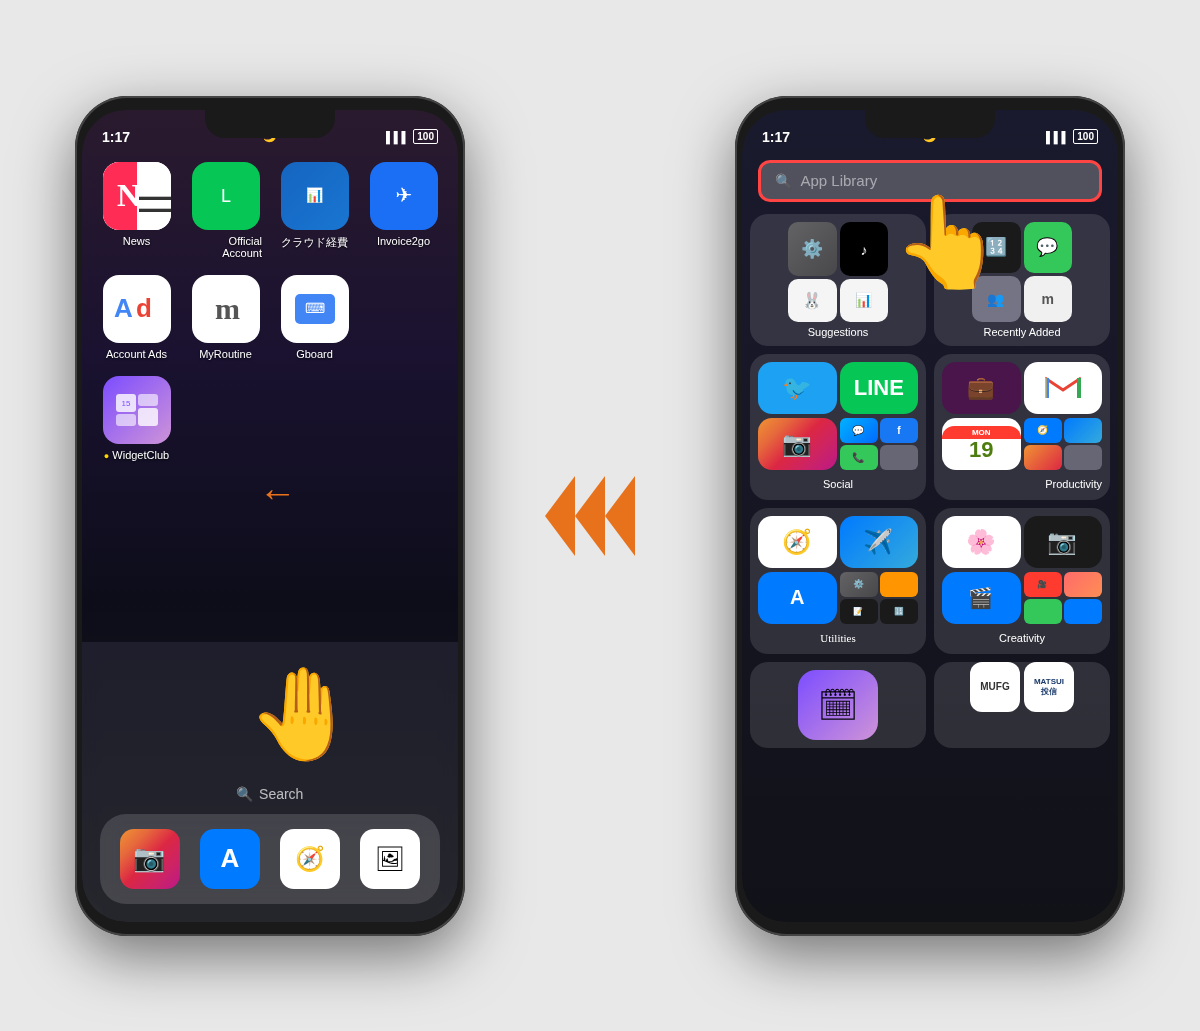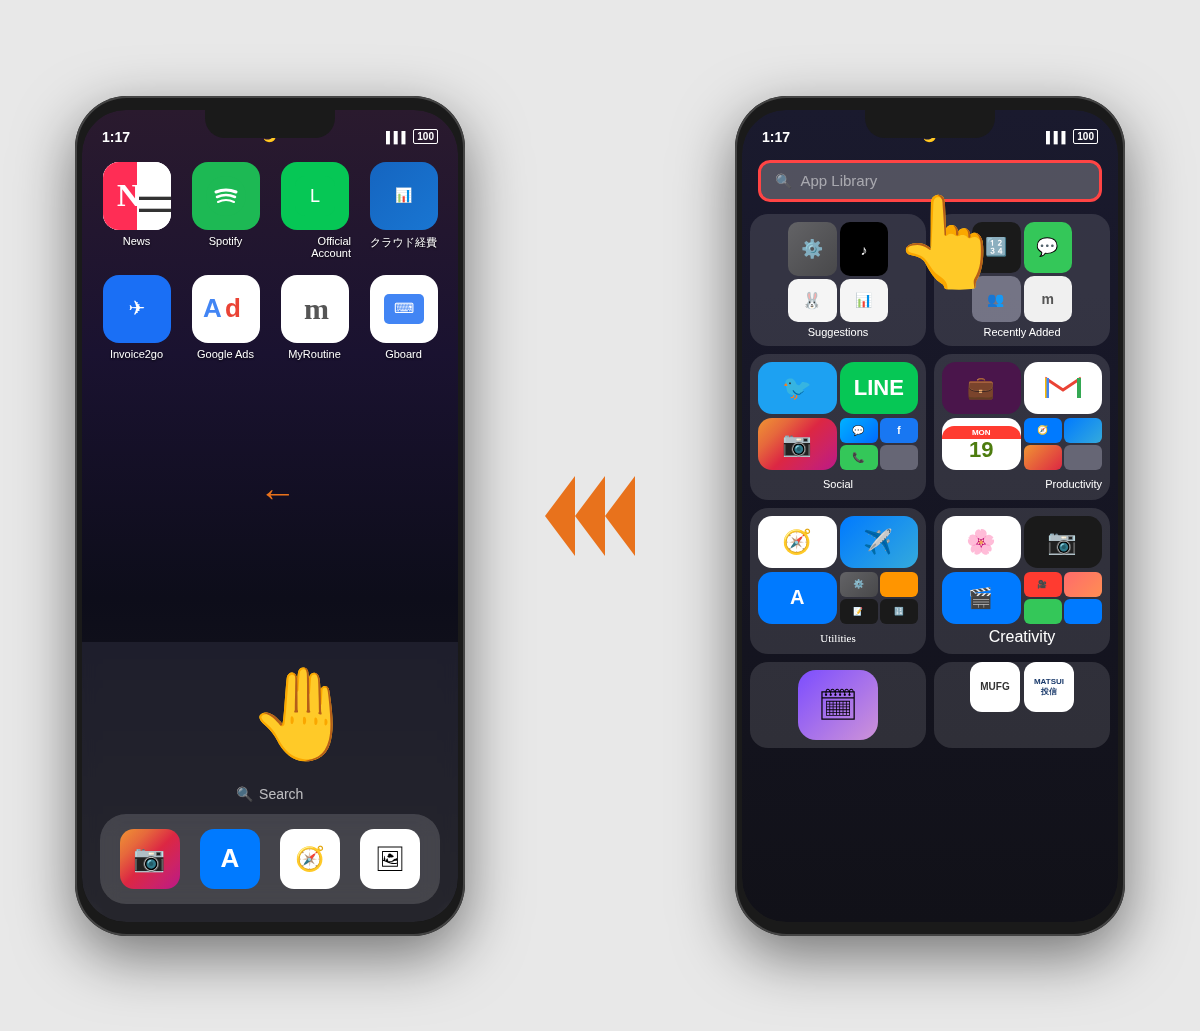--- a/index.html
+++ b/index.html
@@ -229,31 +229,20 @@
                   <rect width="68" height="68" fill="white"></rect>
                   <rect x="0" y="0" width="34" height="68" fill="#ff2d55"></rect>
                   <text x="14" y="44" font-size="32" font-weight="900" fill="white" font-family="Georgia,serif">N</text>
                   <text x="36" y="38" font-size="11" fill="#333" font-family="Arial">▬▬▬</text>
                   <text x="36" y="50" font-size="11" fill="#333" font-family="Arial">▬▬▬</text>
                 </svg>
               </div>
               <span class="app-label">News</span>
             </div>
 
-            <div class="app-item">
-              <div class="app-icon bg-spotify">
-                <svg width="40" height="40" viewBox="0 0 40 40">
-                  <circle cx="20" cy="20" r="20" fill="#1DB954"></circle>
-                  <path d="M10 16 Q20 12 30 16" stroke="white" stroke-width="3" fill="none" stroke-linecap="round"></path>
-                  <path d="M11 21 Q20 17 29 21" stroke="white" stroke-width="2.5" fill="none" stroke-linecap="round"></path>
-                  <path d="M12 26 Q20 22 28 26" stroke="white" stroke-width="2" fill="none" stroke-linecap="round"></path>
-                </svg>
-              </div>
-              <span class="app-label">Spotify</span>
-            </div>
 
             <div class="app-item">
               <div class="app-icon" style="background:#06C755;">
                 <svg width="40" height="40" viewBox="0 0 40 40">
                   <rect width="40" height="40" rx="10" fill="#06C755"></rect>
                   <text x="20" y="26" font-size="18" text-anchor="middle" fill="white">L</text>
                 </svg>
               </div>
               <span class="app-label">Official Account</span>
             </div>
@@ -276,21 +265,21 @@
               <span class="app-label">Invoice2go</span>
             </div>
 
             <div class="app-item">
               <div class="app-icon bg-white">
                 <svg width="50" height="40" viewBox="0 0 50 40">
                   <text x="2" y="28" font-size="26" font-weight="700" fill="#4285F4" font-family="Arial">A</text>
                   <text x="24" y="28" font-size="26" font-weight="700" fill="#EA4335" font-family="Arial">d</text>
                 </svg>
               </div>
-              <span class="app-label">Google Ads</span>
+              <span class="app-label">Account Ads</span>
             </div>
 
             <div class="app-item">
               <div class="app-icon bg-white">
                 <svg width="50" height="40" viewBox="0 0 50 40">
                   <text x="14" y="30" font-size="30" font-weight="900" fill="#555" font-family="Georgia">m</text>
                 </svg>
               </div>
               <span class="app-label">MyRoutine</span>
             </div>
@@ -298,20 +287,34 @@
             <div class="app-item">
               <div class="app-icon bg-white">
                 <svg width="50" height="40" viewBox="0 0 50 40">
                   <rect x="5" y="5" width="40" height="30" rx="5" fill="#4285F4"></rect>
                   <text x="25" y="24" font-size="14" text-anchor="middle" fill="white" font-family="Arial">⌨</text>
                 </svg>
               </div>
               <span class="app-label">Gboard</span>
             </div>
 
+            <div class="app-item" style="grid-column:1;">
+              <div class="app-icon" style="background:linear-gradient(135deg,#7c4dff,#ce93d8);">
+                <svg width="50" height="40" viewBox="0 0 50 40">
+                  <rect x="4" y="4" width="20" height="18" rx="3" fill="white" opacity="0.8"></rect>
+                  <rect x="4" y="24" width="20" height="12" rx="3" fill="white" opacity="0.6"></rect>
+                  <rect x="26" y="4" width="20" height="12" rx="3" fill="white" opacity="0.6"></rect>
+                  <rect x="26" y="18" width="20" height="18" rx="3" fill="white" opacity="0.8"></rect>
+                  <text x="14" y="16" font-size="8" text-anchor="middle" fill="#7c4dff">15</text>
+                </svg>
+              </div>
+              <span class="app-label">
+                <span style="color:#FFD700;font-size:9px;">●</span> WidgetClub
+              </span>
+            </div>
           </div>
 
           <div style="position:absolute; top:44%; left:52%; transform:translateX(-50%); font-size:38px; color:#e8721c; z-index:5;">←</div>
 
           <div style="position:absolute; bottom:155px; left:44%; font-size:90px; z-index:10; transform:scaleX(1);">🤚</div>
 
           <div style="position:absolute;bottom:0;left:0;right:0;height:280px;background:rgba(60,60,80,0.35);backdrop-filter:blur(8px);border-radius:0 0 44px 44px;"></div>
 
           <div class="search-bar">
             <span>🔍</span>
@@ -482,21 +485,21 @@
                 <div style="display:grid;grid-template-columns:1fr 1fr;gap:3px;">
                   <div style="background:#007AFF;border-radius:14px;height:52px;display:flex;align-items:center;justify-content:center;font-size:20px;">🎬</div>
                   <div style="display:grid;grid-template-columns:1fr 1fr;grid-template-rows:1fr 1fr;gap:2px;">
                     <div style="background:#FF3B30;border-radius:6px;font-size:8px;display:flex;align-items:center;justify-content:center;">🎥</div>
                     <div style="background:linear-gradient(135deg,#FF6B6B,#FF8E53);border-radius:6px;"></div>
                     <div style="background:#34C759;border-radius:6px;"></div>
                     <div style="background:#007AFF;border-radius:6px;"></div>
                   </div>
                 </div>
                 <div style="text-align:center;margin-top:4px;">
-                  <span style="color:white;font-size:16px;">Creativity</span>
+                  <span style="color:white;font-size:11px;">Creativity</span>
                 </div>
               </div>
             </div>
 
             <div style="display:grid;grid-template-columns:1fr 1fr;gap:8px;">
 
               <div style="background:rgba(255,255,255,0.12);border-radius:18px;padding:8px;display:flex;align-items:center;justify-content:center;">
                 <div style="width:80px;height:70px;background:linear-gradient(135deg,#7c4dff,#ce93d8);border-radius:18px;display:flex;align-items:center;justify-content:center;font-size:32px;">🗓</div>
               </div>
 

